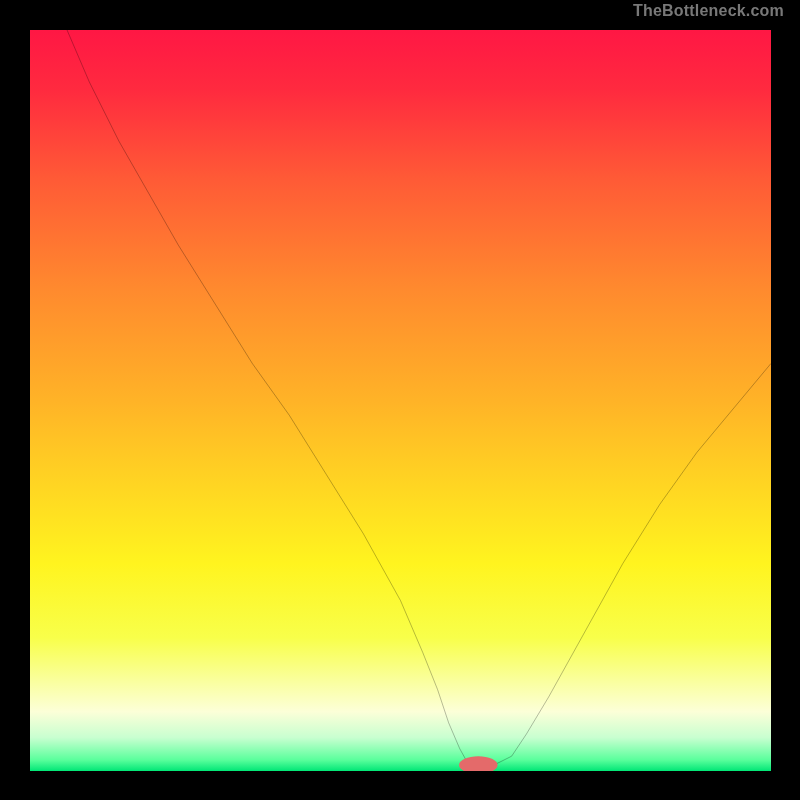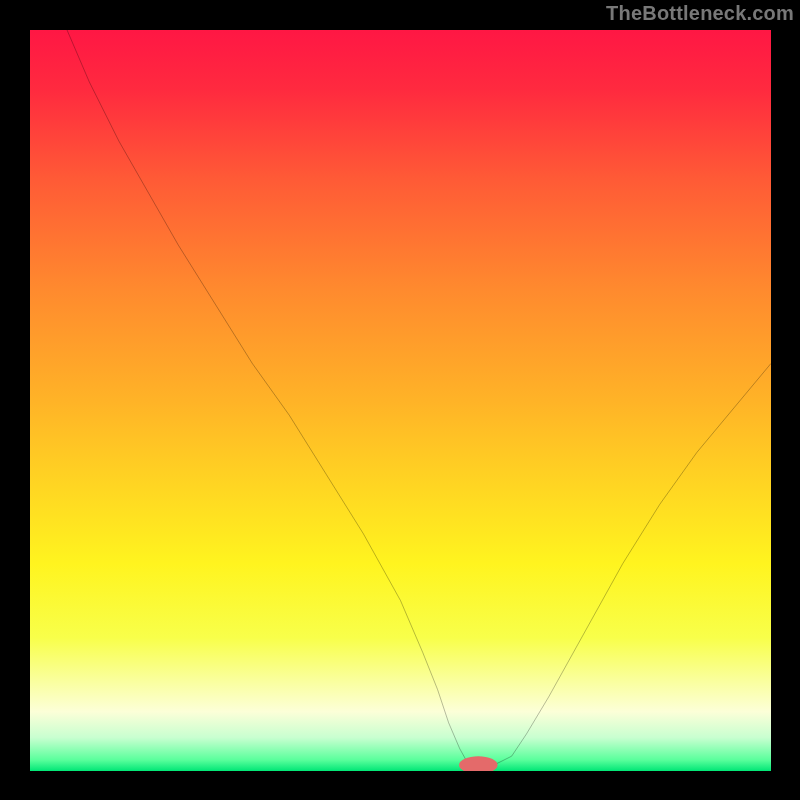--- a/index.html
+++ b/index.html
@@ -12,23 +12,23 @@
   }
   .frame {
     position: relative;
     width: 800px;
     height: 800px;
     background: #000;
   }
   .watermark {
     position: absolute;
     top: 2px;
-    right: 6px;
+    right: 16px;
     font-family: Arial, Helvetica, sans-serif;
-    font-size: 20px;
+    font-size: 16px;
     font-weight: bold;
     color: #787878;
     letter-spacing: 0.2px;
     z-index: 10;
   }
   svg.plot {
     position: absolute;
     left: 30px;
     top: 30px;
     width: 741px;

